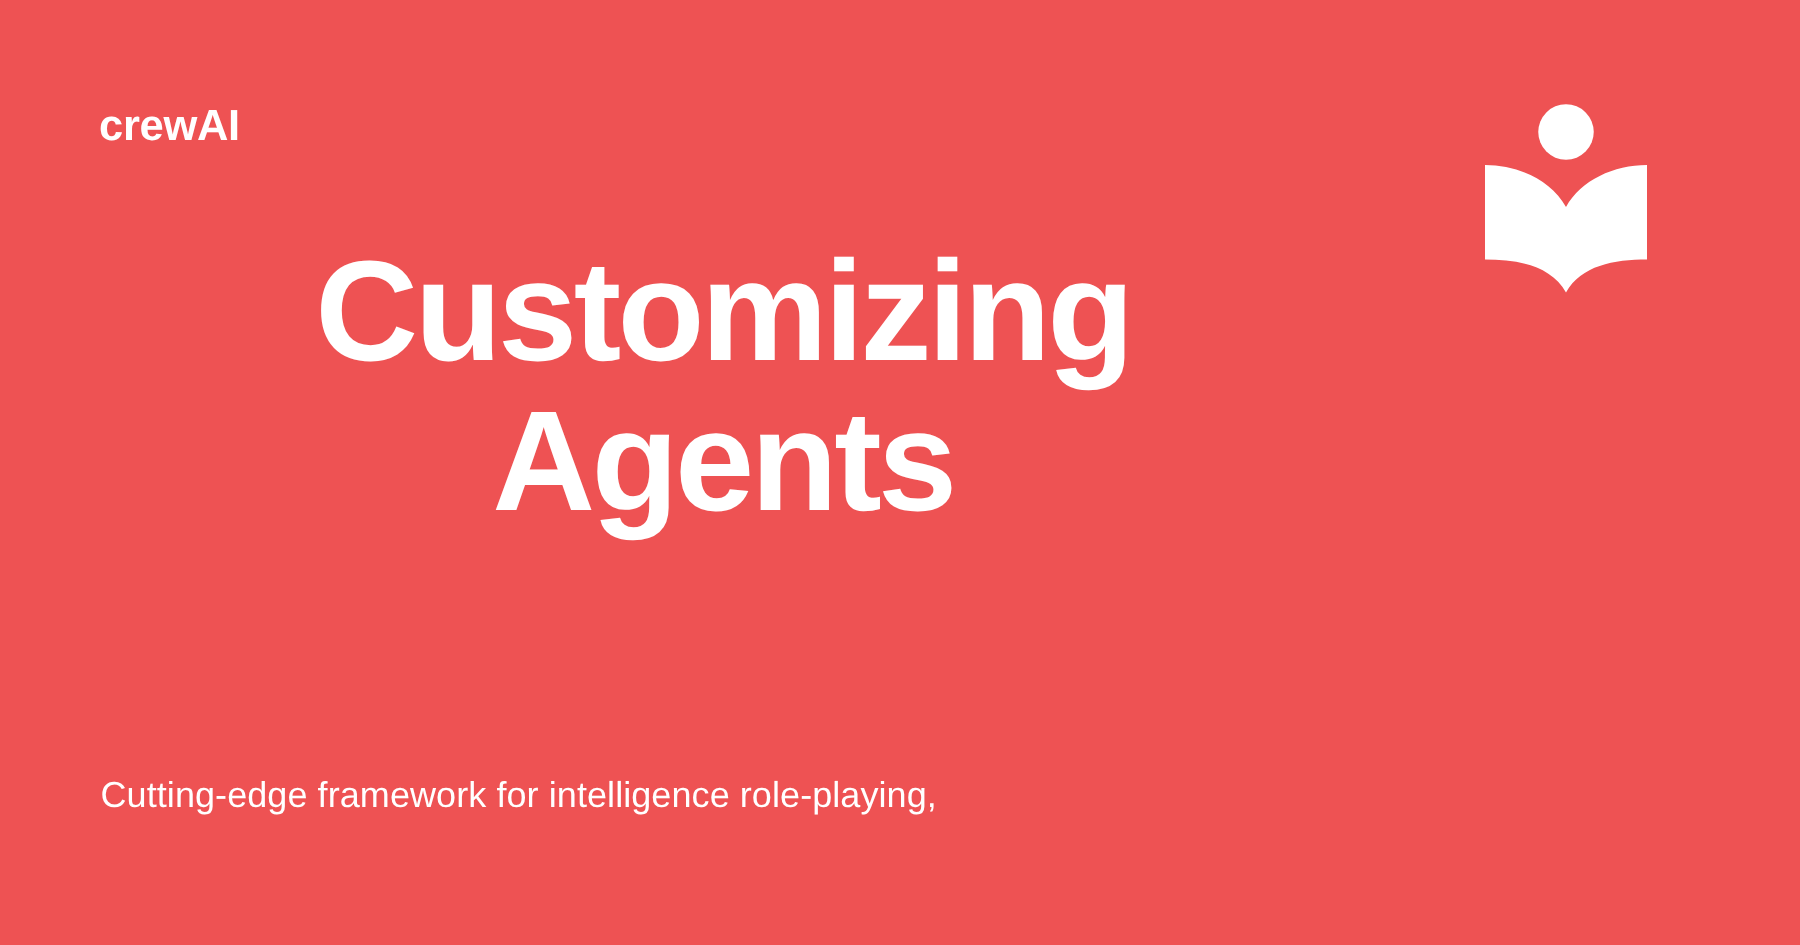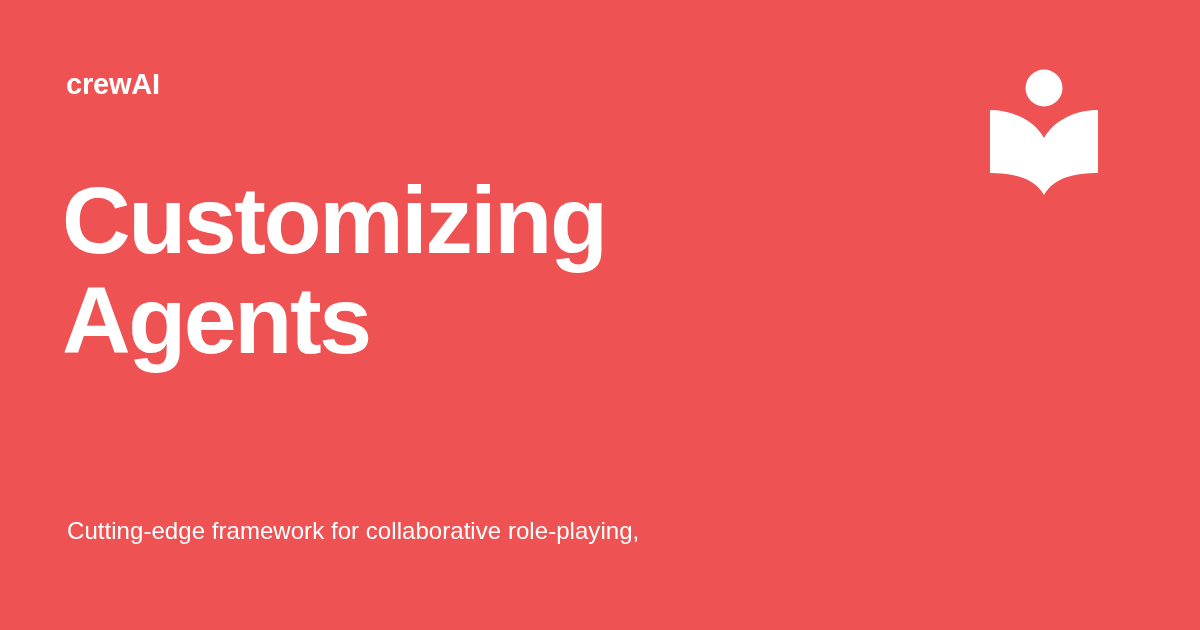--- a/index.html
+++ b/index.html
@@ -33,28 +33,29 @@
     line-height: 1;
     color: #ffffff;
     letter-spacing: -0.2px;
     white-space: nowrap;
   }
 
   
   .title {
     position: absolute;
     left: 62px;
-    top: 170px;
+    top: 158px;
     width: 840px;
     font-size: 95px;
     font-weight: 700;
     line-height: 100px;
     color: #ffffff;
     letter-spacing: -2.4px;
     margin: 0;
+    text-align: center;
   }
 
   
   .description {
     position: absolute;
     left: 67px;
     top: 513px;
     width: 830px;
     font-size: 24px;
     font-weight: 400;
@@ -85,21 +86,21 @@
 </head>
 <body>
 
 <div class="og-card">
 
   <div class="brand">crewAI</div>
 
   <h1 class="title">Customizing Agents</h1>
 
   <p class="description">
-    <span class="desc-line">Cutting-edge framework for collaborative role-playing,</span>
+    <span class="desc-line">Cutting-edge framework for intelligence role-playing,</span>
   </p>
 
   <div class="logo-mark">
     <svg viewBox="0 0 124 140" xmlns="http://www.w3.org/2000/svg" aria-hidden="true">
 
       <circle cx="62" cy="26" r="18.5" fill="#ffffff"></circle>
 
       <path d="M8 48
                C 30 48, 52 58, 62 76
                L 62 133

